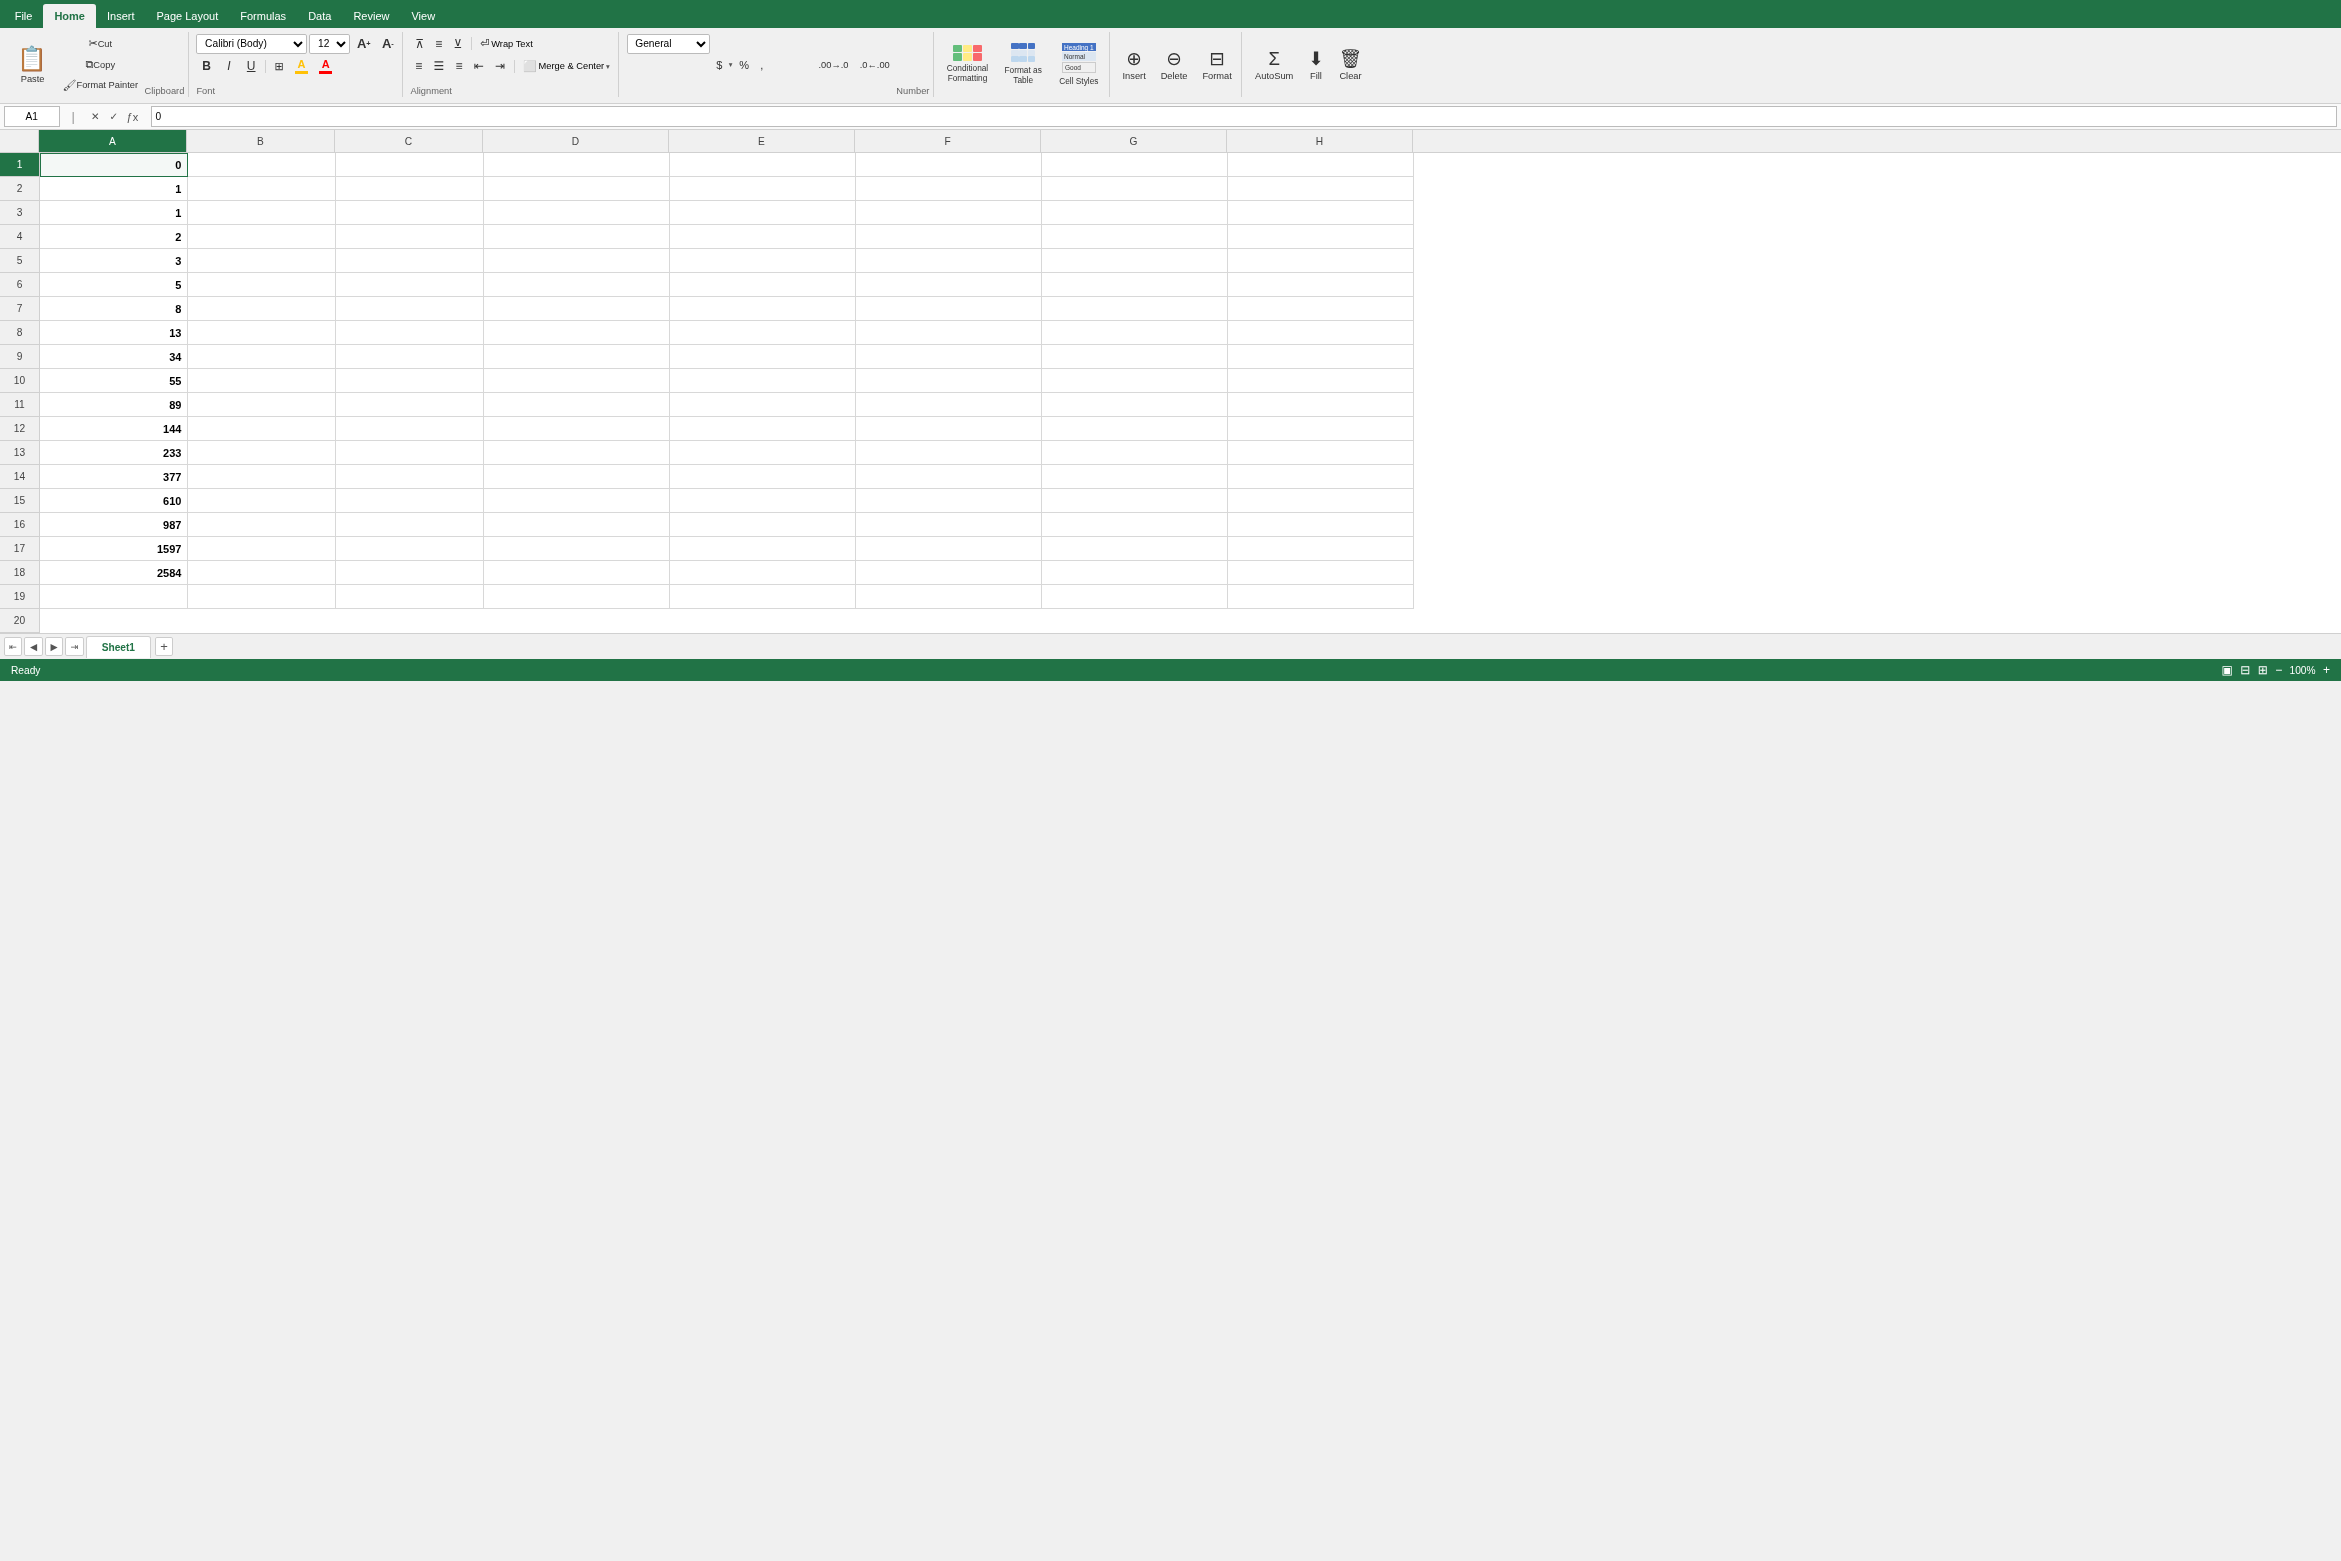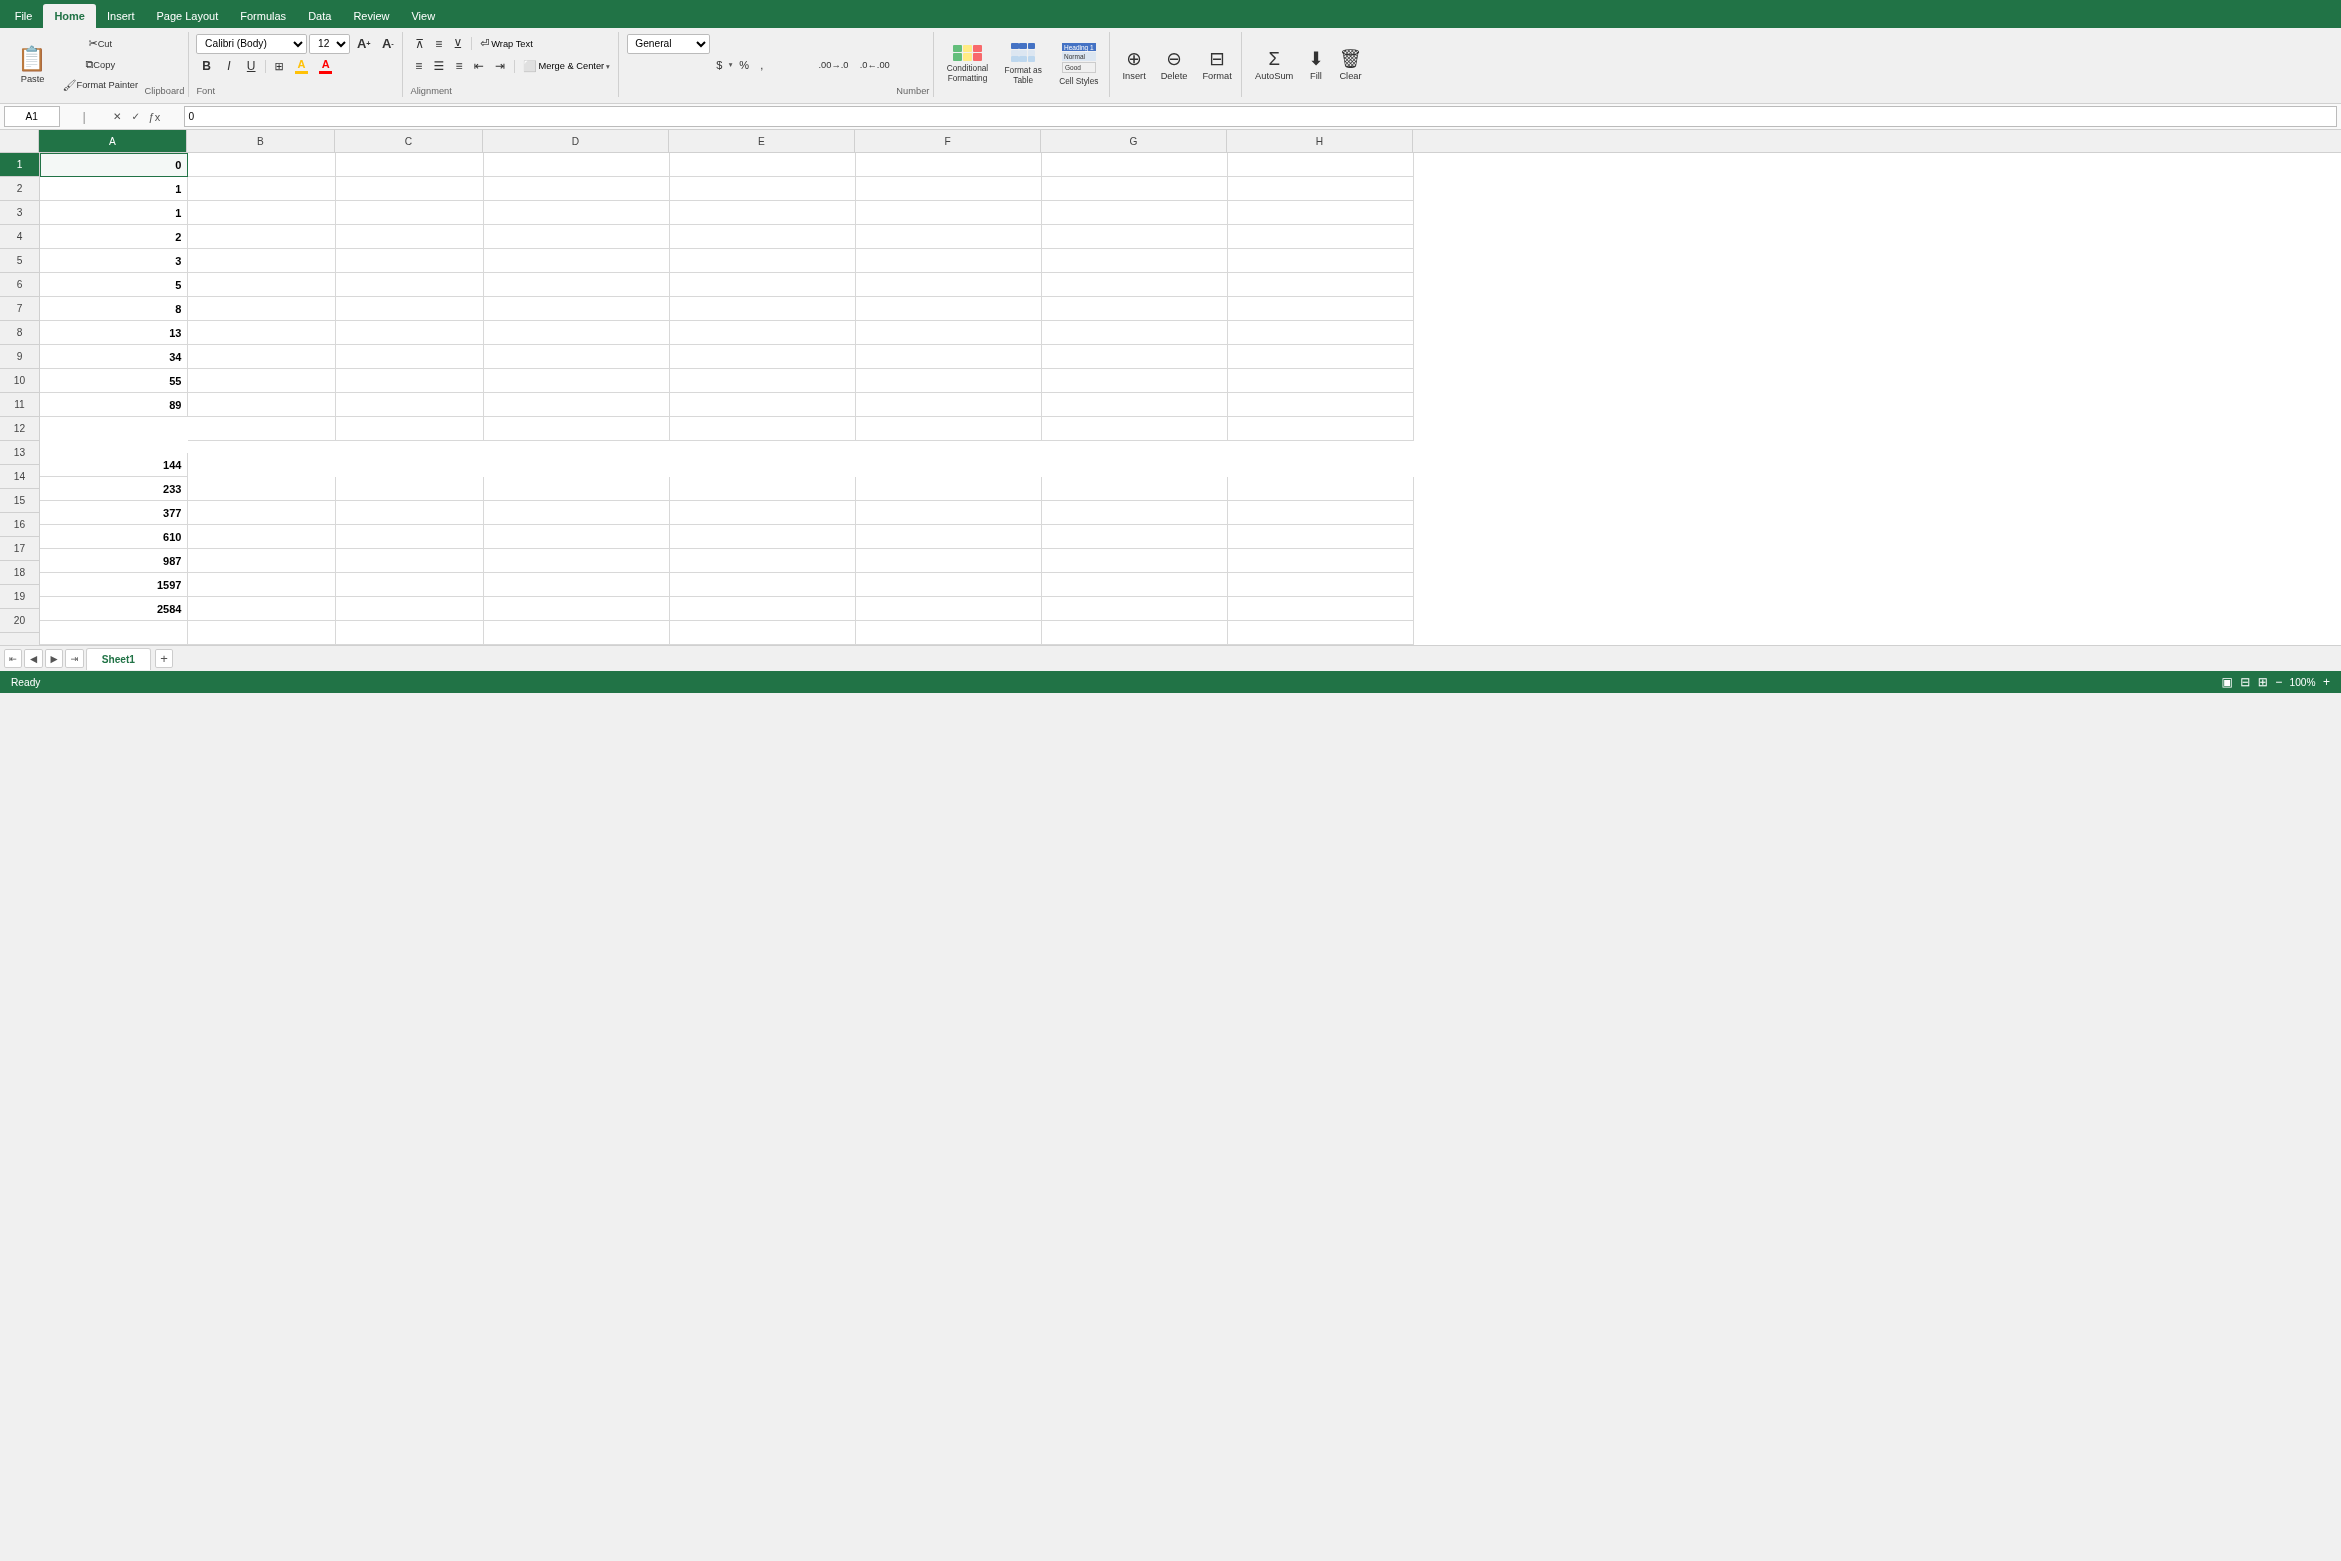--- a/index.html
+++ b/index.html
@@ -189,21 +189,21 @@
     }
 
     
     .formula-bar {
       background: #f9f9f9;
       border-bottom: 0.9px solid #d0d0d0;
       display: flex;
       align-items: center;
       padding: 1.9px 3.7px;
       height: 26px;
-      gap: 21px;
+      gap: 10px;
     }
     .name-box {
       width: 56px;
       height: 20.4px;
       border: 0.9px solid #bbb;
       font-size: 10.2px;
       padding: 0 3.7px;
       background: white;
       text-align: center;
     }
@@ -844,21 +844,21 @@
           <div class="cell col-a number" style="width: 148px; min-width: 148px;">89</div>
           <div class="cell col-b" style="width: 148px; min-width: 148px;"></div>
           <div class="cell col-c" style="width: 148px; min-width: 148px;"></div>
           <div class="cell col-d" style="width: 186px; min-width: 186px;"></div>
           <div class="cell col-e" style="width: 186px; min-width: 186px;"></div>
           <div class="cell col-f" style="width: 186px; min-width: 186px;"></div>
           <div class="cell col-g" style="width: 186px; min-width: 186px;"></div>
           <div class="cell col-h" style="width: 186px; min-width: 186px;"></div>
         </div>
         <div class="grid-row">
-          <div class="cell col-a number" style="width: 148px; min-width: 148px; margin-top: 36px;">144</div>
+          <div class="cell col-a number" style="width: 148px; min-width: 148px;">144</div>
           <div class="cell col-b" style="width: 148px; min-width: 148px;"></div>
           <div class="cell col-c" style="width: 148px; min-width: 148px;"></div>
           <div class="cell col-d" style="width: 186px; min-width: 186px;"></div>
           <div class="cell col-e" style="width: 186px; min-width: 186px;"></div>
           <div class="cell col-f" style="width: 186px; min-width: 186px;"></div>
           <div class="cell col-g" style="width: 186px; min-width: 186px;"></div>
           <div class="cell col-h" style="width: 186px; min-width: 186px;"></div>
         </div>
         <div class="grid-row">
           <div class="cell col-a number" style="width: 148px; min-width: 148px;">233</div>

